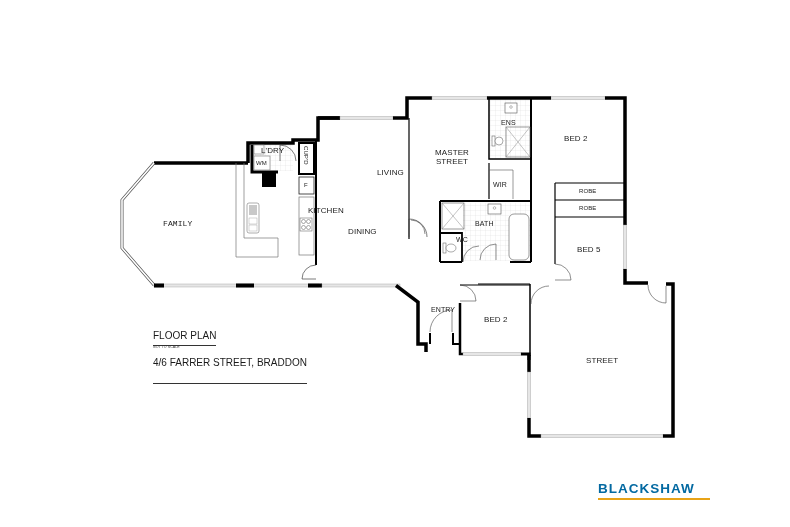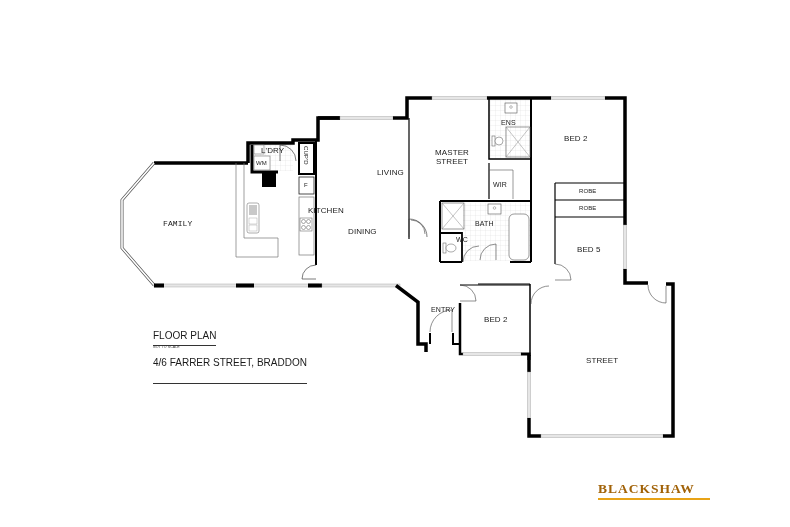--- a/index.html
+++ b/index.html
@@ -5,21 +5,21 @@
   html,body{margin:0;padding:0;background:#ffffff;}
   body{width:790px;height:527px;position:relative;overflow:hidden;font-family:"Liberation Sans",sans-serif;}
   svg{position:absolute;left:0;top:0;}
   .lbl{position:absolute;font-family:"Liberation Sans",sans-serif;color:#1a1a1a;font-size:8px;letter-spacing:0.1px;white-space:nowrap;text-align:center;line-height:1.1;}
   .lbl.sm{font-size:7px;}
   .lbl.xs{font-size:6px;}
   .vert{transform:rotate(90deg);transform-origin:center;}
   .title{position:absolute;left:153px;top:330px;font-size:10px;color:#1a1a1a;border-bottom:1px solid #333;padding-bottom:4px;line-height:1.1;}
   .note{position:absolute;left:153px;top:345px;font-size:3.5px;color:#333;letter-spacing:0.1px;}
   .addr{position:absolute;left:153px;top:357px;font-size:10px;color:#1a1a1a;border-bottom:1px solid #333;padding-bottom:15px;line-height:1.1;text-align:center;}
-  .brand{position:absolute;left:598px;top:482px;font-family:Liberation Serif, serif;font-weight:bold;font-size:13.5px;letter-spacing:1px;color:#a16207;line-height:1;text-align:right;}
+  .brand{position:absolute;left:598px;top:482px;font-family:Liberation Sans, sans-serif;font-weight:bold;font-size:13.5px;letter-spacing:1px;color:#0369a1;line-height:1;text-align:right;}
   .brand-line{position:absolute;left:598px;top:498px;width:112px;height:1.5px;background:#e8a317;}
 </style>
 </head>
 <body>
 
 <svg width="790" height="527" viewBox="0 0 790 527">
   <defs>
     <pattern id="tile" width="5" height="5" patternUnits="userSpaceOnUse">
       <path d="M5 0 L0 0 0 5" fill="none" stroke="#dcdcdc" stroke-width="0.5"></path>
     </pattern>

